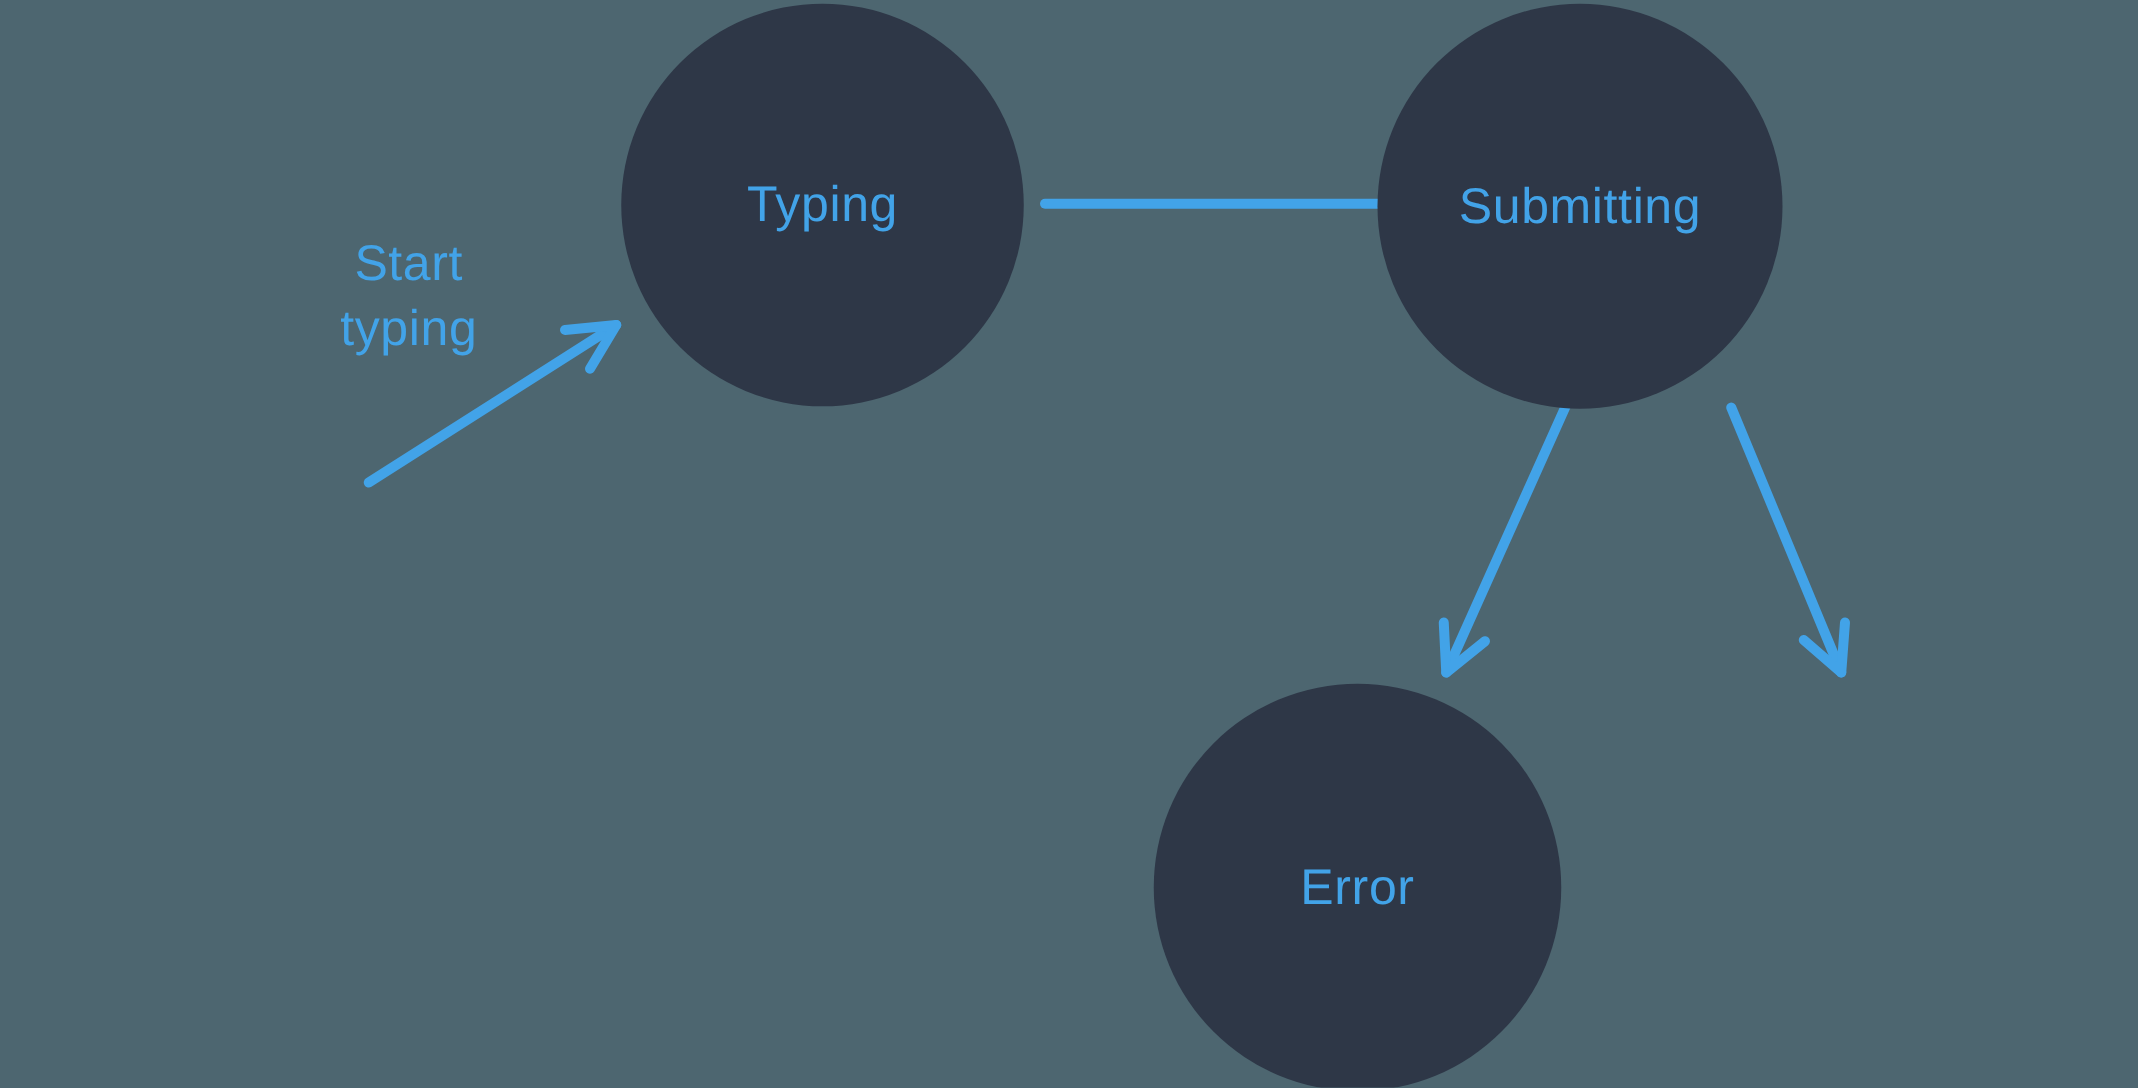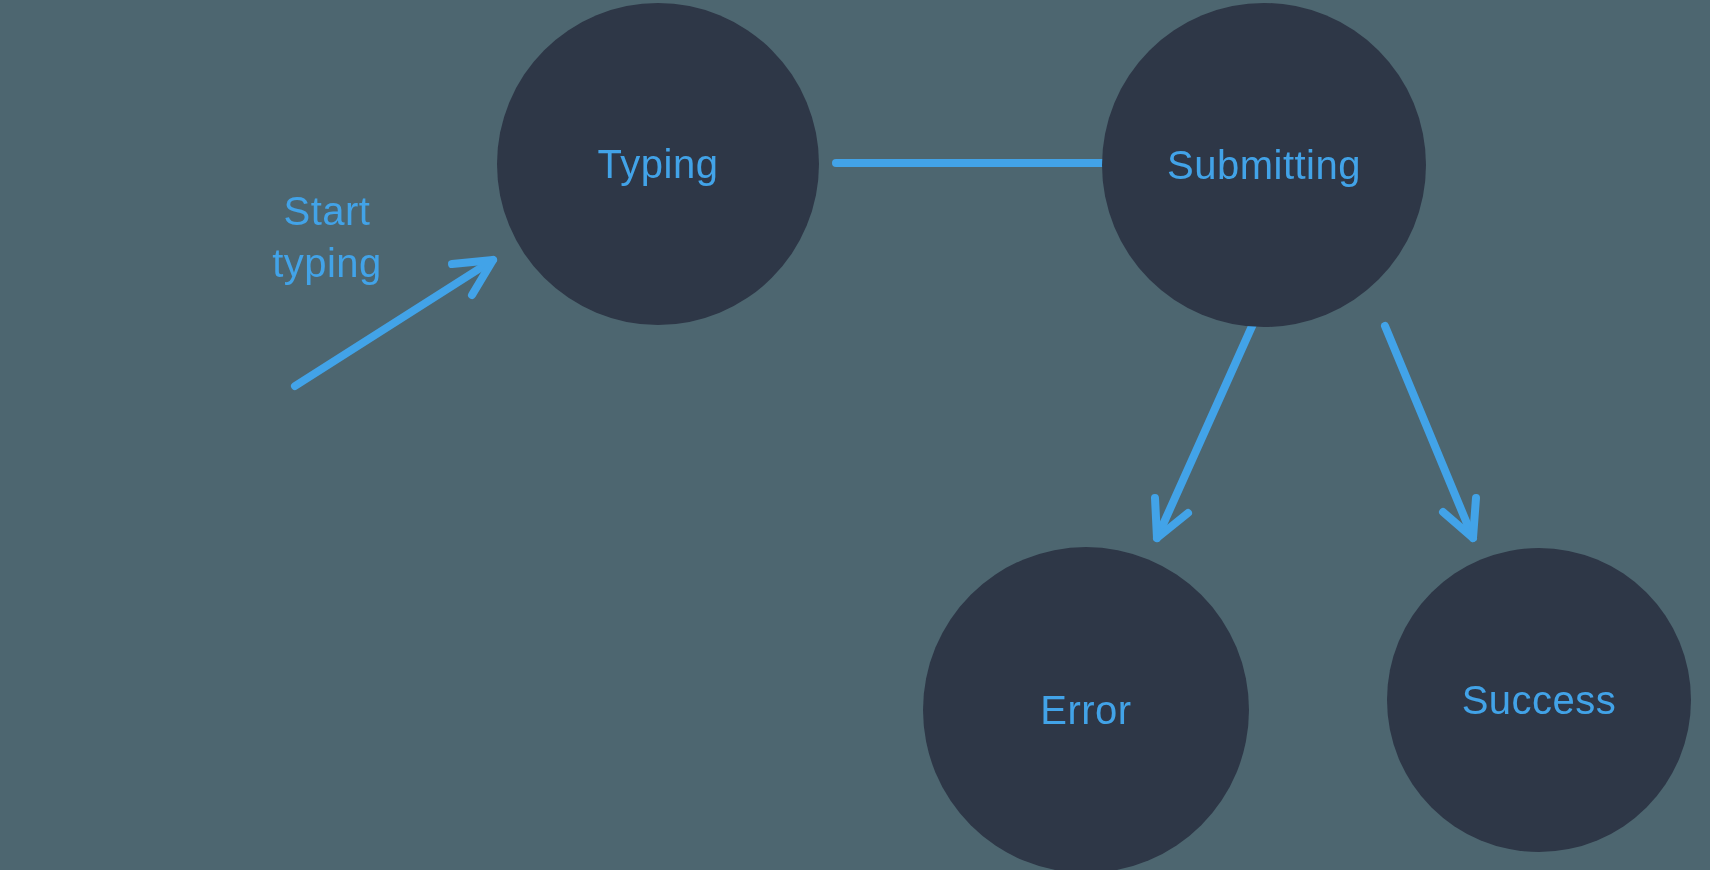--- a/index.html
+++ b/index.html
@@ -107,22 +107,19 @@
   </div>
 
   <div class="node node-submitting">
     <span class="node-label">Submitting</span>
   </div>
 
   <div class="node node-error">
     <span class="node-label">Error</span>
   </div>
 
-  <div class="node node-success">
-    <span class="node-label">Success</span>
-  </div>
 
   <div class="edge-label wrap-180 label-start-typing">Start typing</div>
 
 
 
 
 </div>
 
 </body></html>

